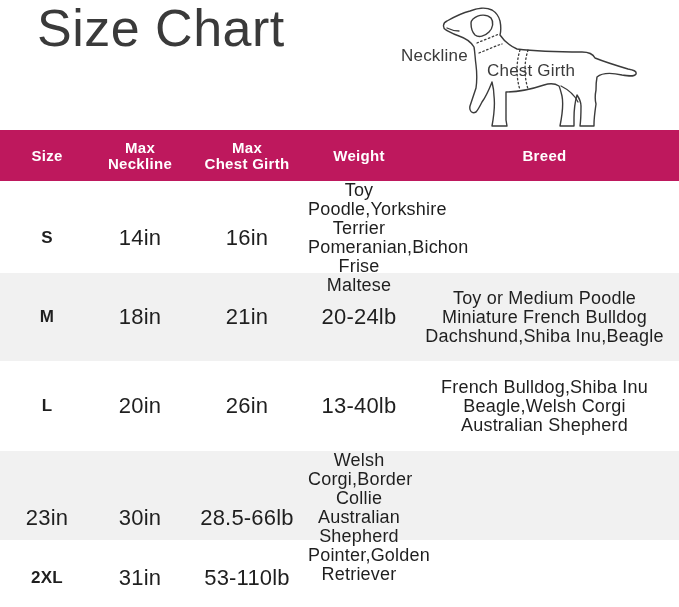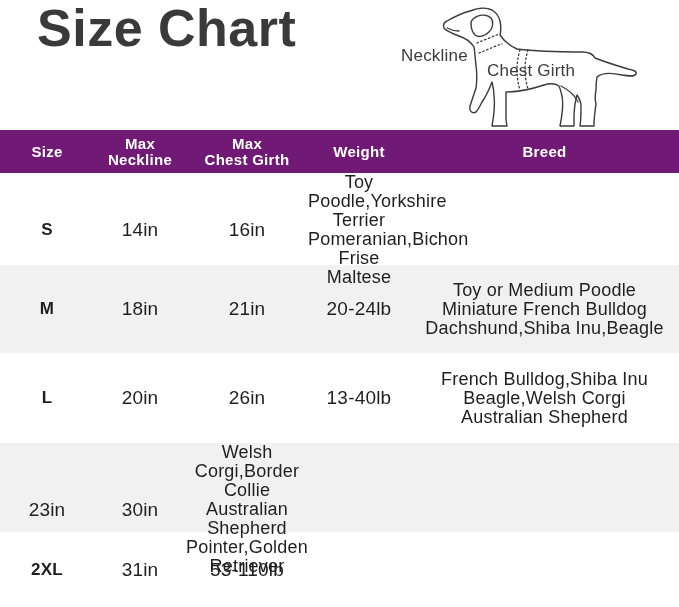--- a/index.html
+++ b/index.html
@@ -5,47 +5,47 @@
   * { margin:0; padding:0; box-sizing:border-box; }
   body { background:#fff; }
   .page {
     position:relative; width:679px; height:607px; background:#ffffff;
     overflow:hidden; font-family:"Liberation Sans", sans-serif;
   }
   
   .hero { position:relative; width:679px; height:130px; }
   .title {
     position:absolute; left:37px; top:0px;
-    font-size:52px; line-height:56px; font-weight:700;
+    font-size:52px; line-height:56px; font-weight:400;
     color:#3a3a3a; letter-spacing:0.5px;
   }
   .diagram-label {
     position:absolute; font-size:17px; color:#3b3b3b; letter-spacing:0.2px;
   }
   .label-neckline { left:401px; top:46px; }
   .label-chestgirth { left:487px; top:61px; }
   .dog-svg { position:absolute; left:430px; top:0; width:235px; height:132px; }
   .dog-svg path { vector-effect:non-scaling-stroke; }
   
   .table { position:absolute; left:0; top:130px; width:679px; }
   .trow {
     display:grid; grid-template-columns:94px 92px 122px 102px 1fr;
     align-items:center; width:679px;
   }
-  .thead { height:43px; background:#701a75; }
+  .thead { height:51px; background:#be185d; }
   .thead .cell {
     color:#ffffff; font-weight:700; font-size:15px; line-height:16px;
     white-space:pre-line; letter-spacing:0.3px;
   }
   .row-s  { height:92px; background:#ffffff; }
   .row-m  { height:88px; background:#f1f1f1; }
   .row-l  { height:90px; background:#ffffff; }
   .row-xl { height:89px; background:#f1f1f1; }
   .row-2xl{ height:75px; background:#ffffff; }
-  .cell { text-align:center; color:#1f1f1f; font-size:19px; letter-spacing:0.2px; }
+  .cell { text-align:center; color:#1f1f1f; font-size:22px; letter-spacing:0.2px; }
   .cell-size { font-weight:700; font-size:17px; }
   .cell-breed { font-size:18px; line-height:19px; white-space:pre-line; }
 </style>
 </head>
 <body>
 
 <div class="page">
 
   <div class="hero">
     <div class="title">Size Chart</div>
@@ -156,20 +156,21 @@
       <div class="cell">26in</div>
       <div class="cell">13-40lb</div>
       <div class="cell cell-breed">French Bulldog,Shiba Inu
 Beagle,Welsh Corgi
 Australian Shepherd</div>
     </div>
 
     <div class="trow row-xl">
       <div class="cell">23in</div>
       <div class="cell">30in</div>
+      <div class="cell">28.5-66lb</div>
       <div class="cell cell-breed">Welsh Corgi,Border Collie
 Australian Shepherd
 Pointer,Golden Retriever</div>
     </div>
 
     <div class="trow row-2xl">
       <div class="cell cell-size">2XL</div>
       <div class="cell">31in</div>
       <div class="cell">53-110lb</div>
     </div>

